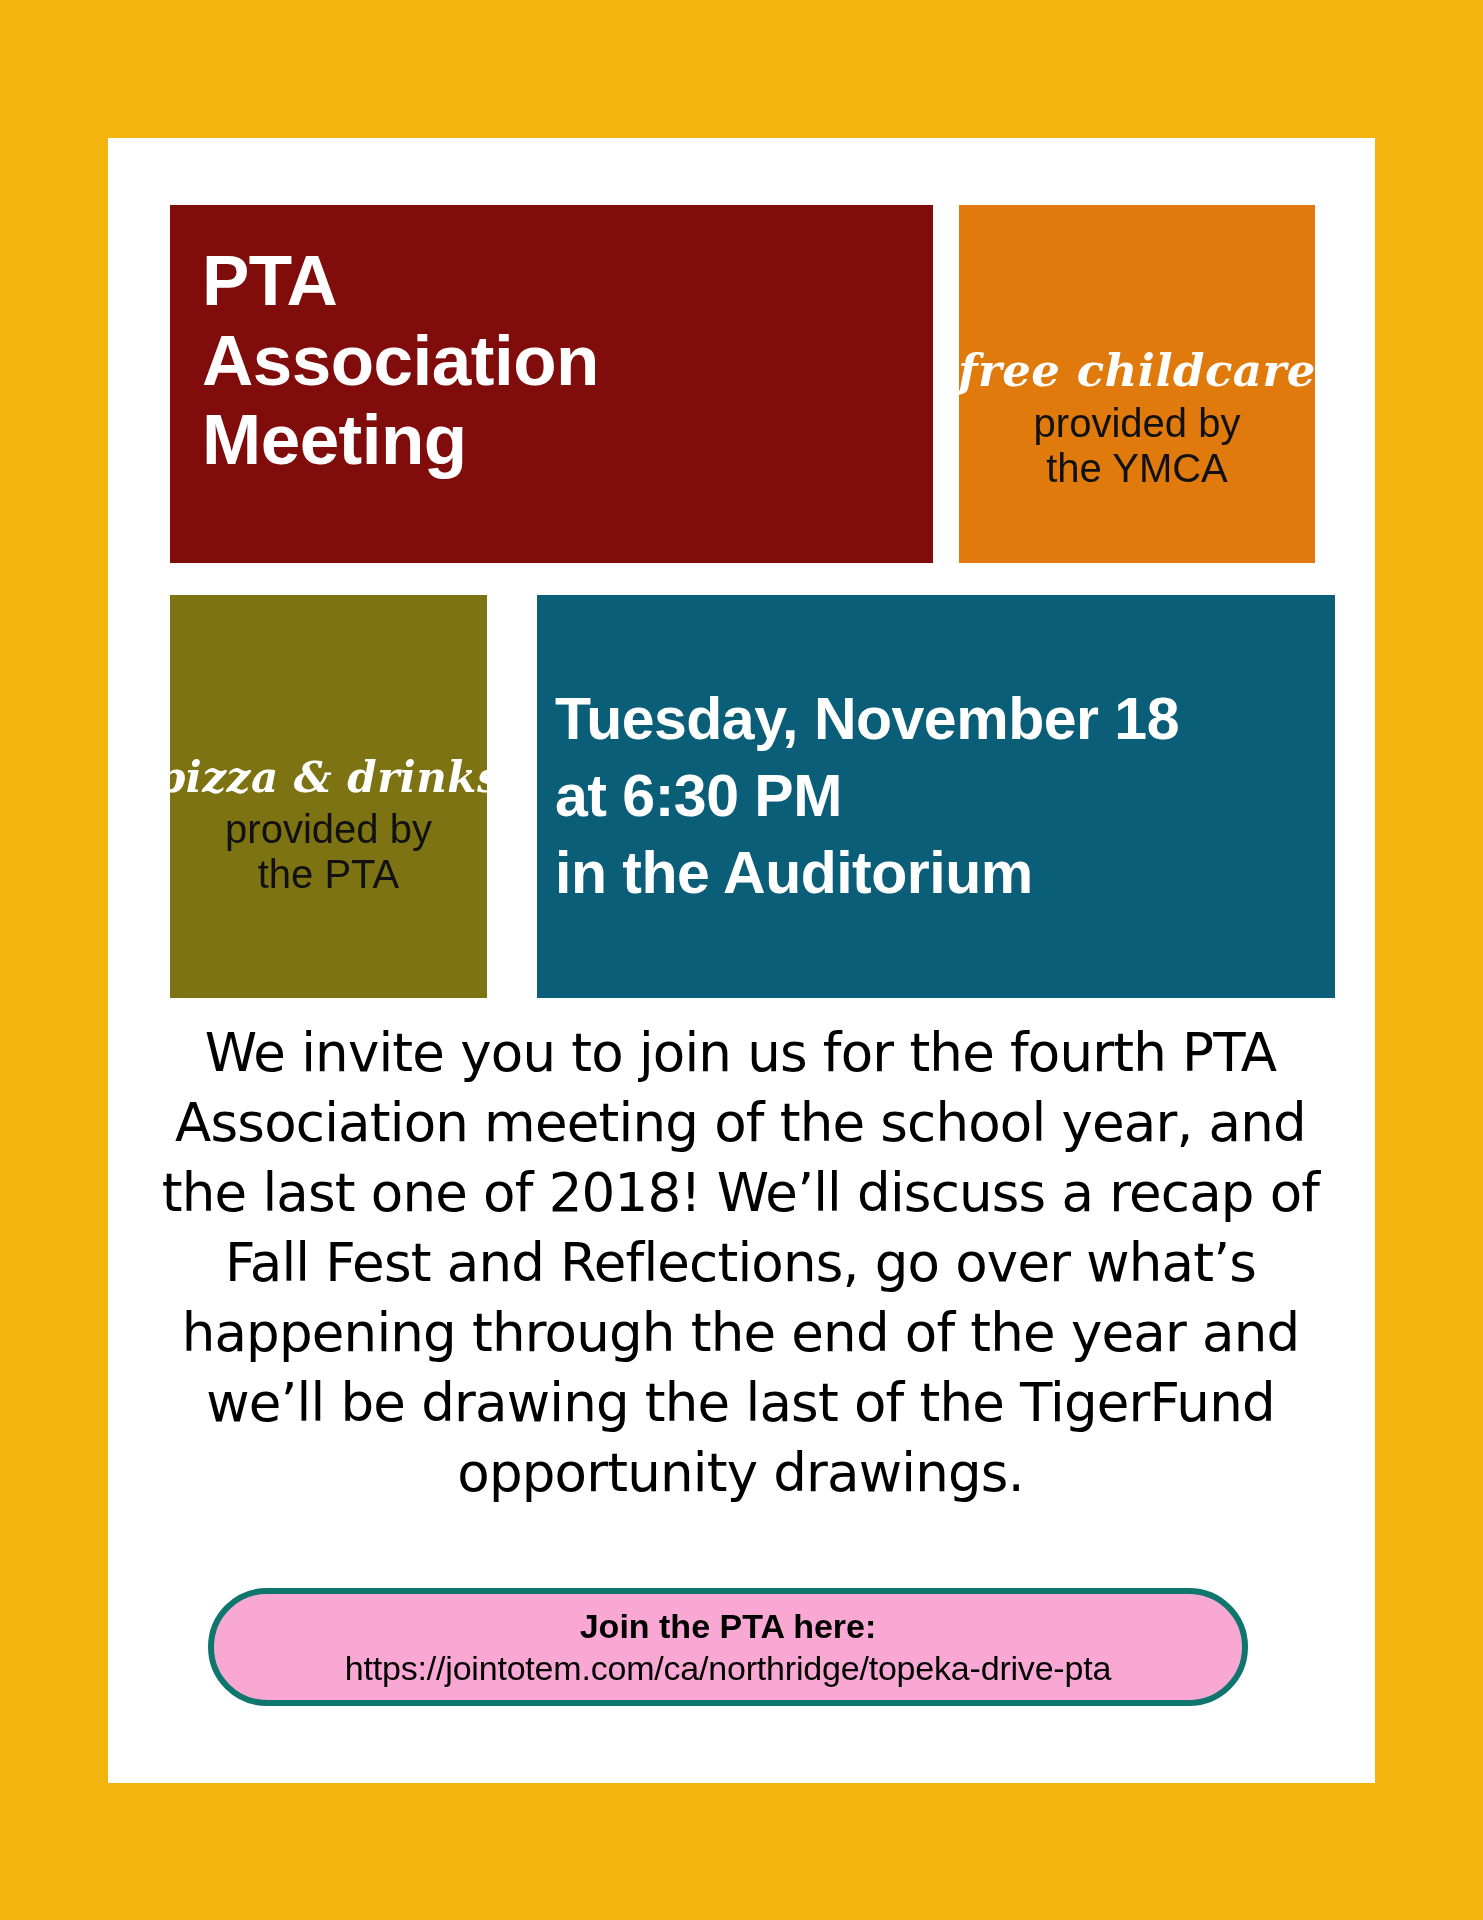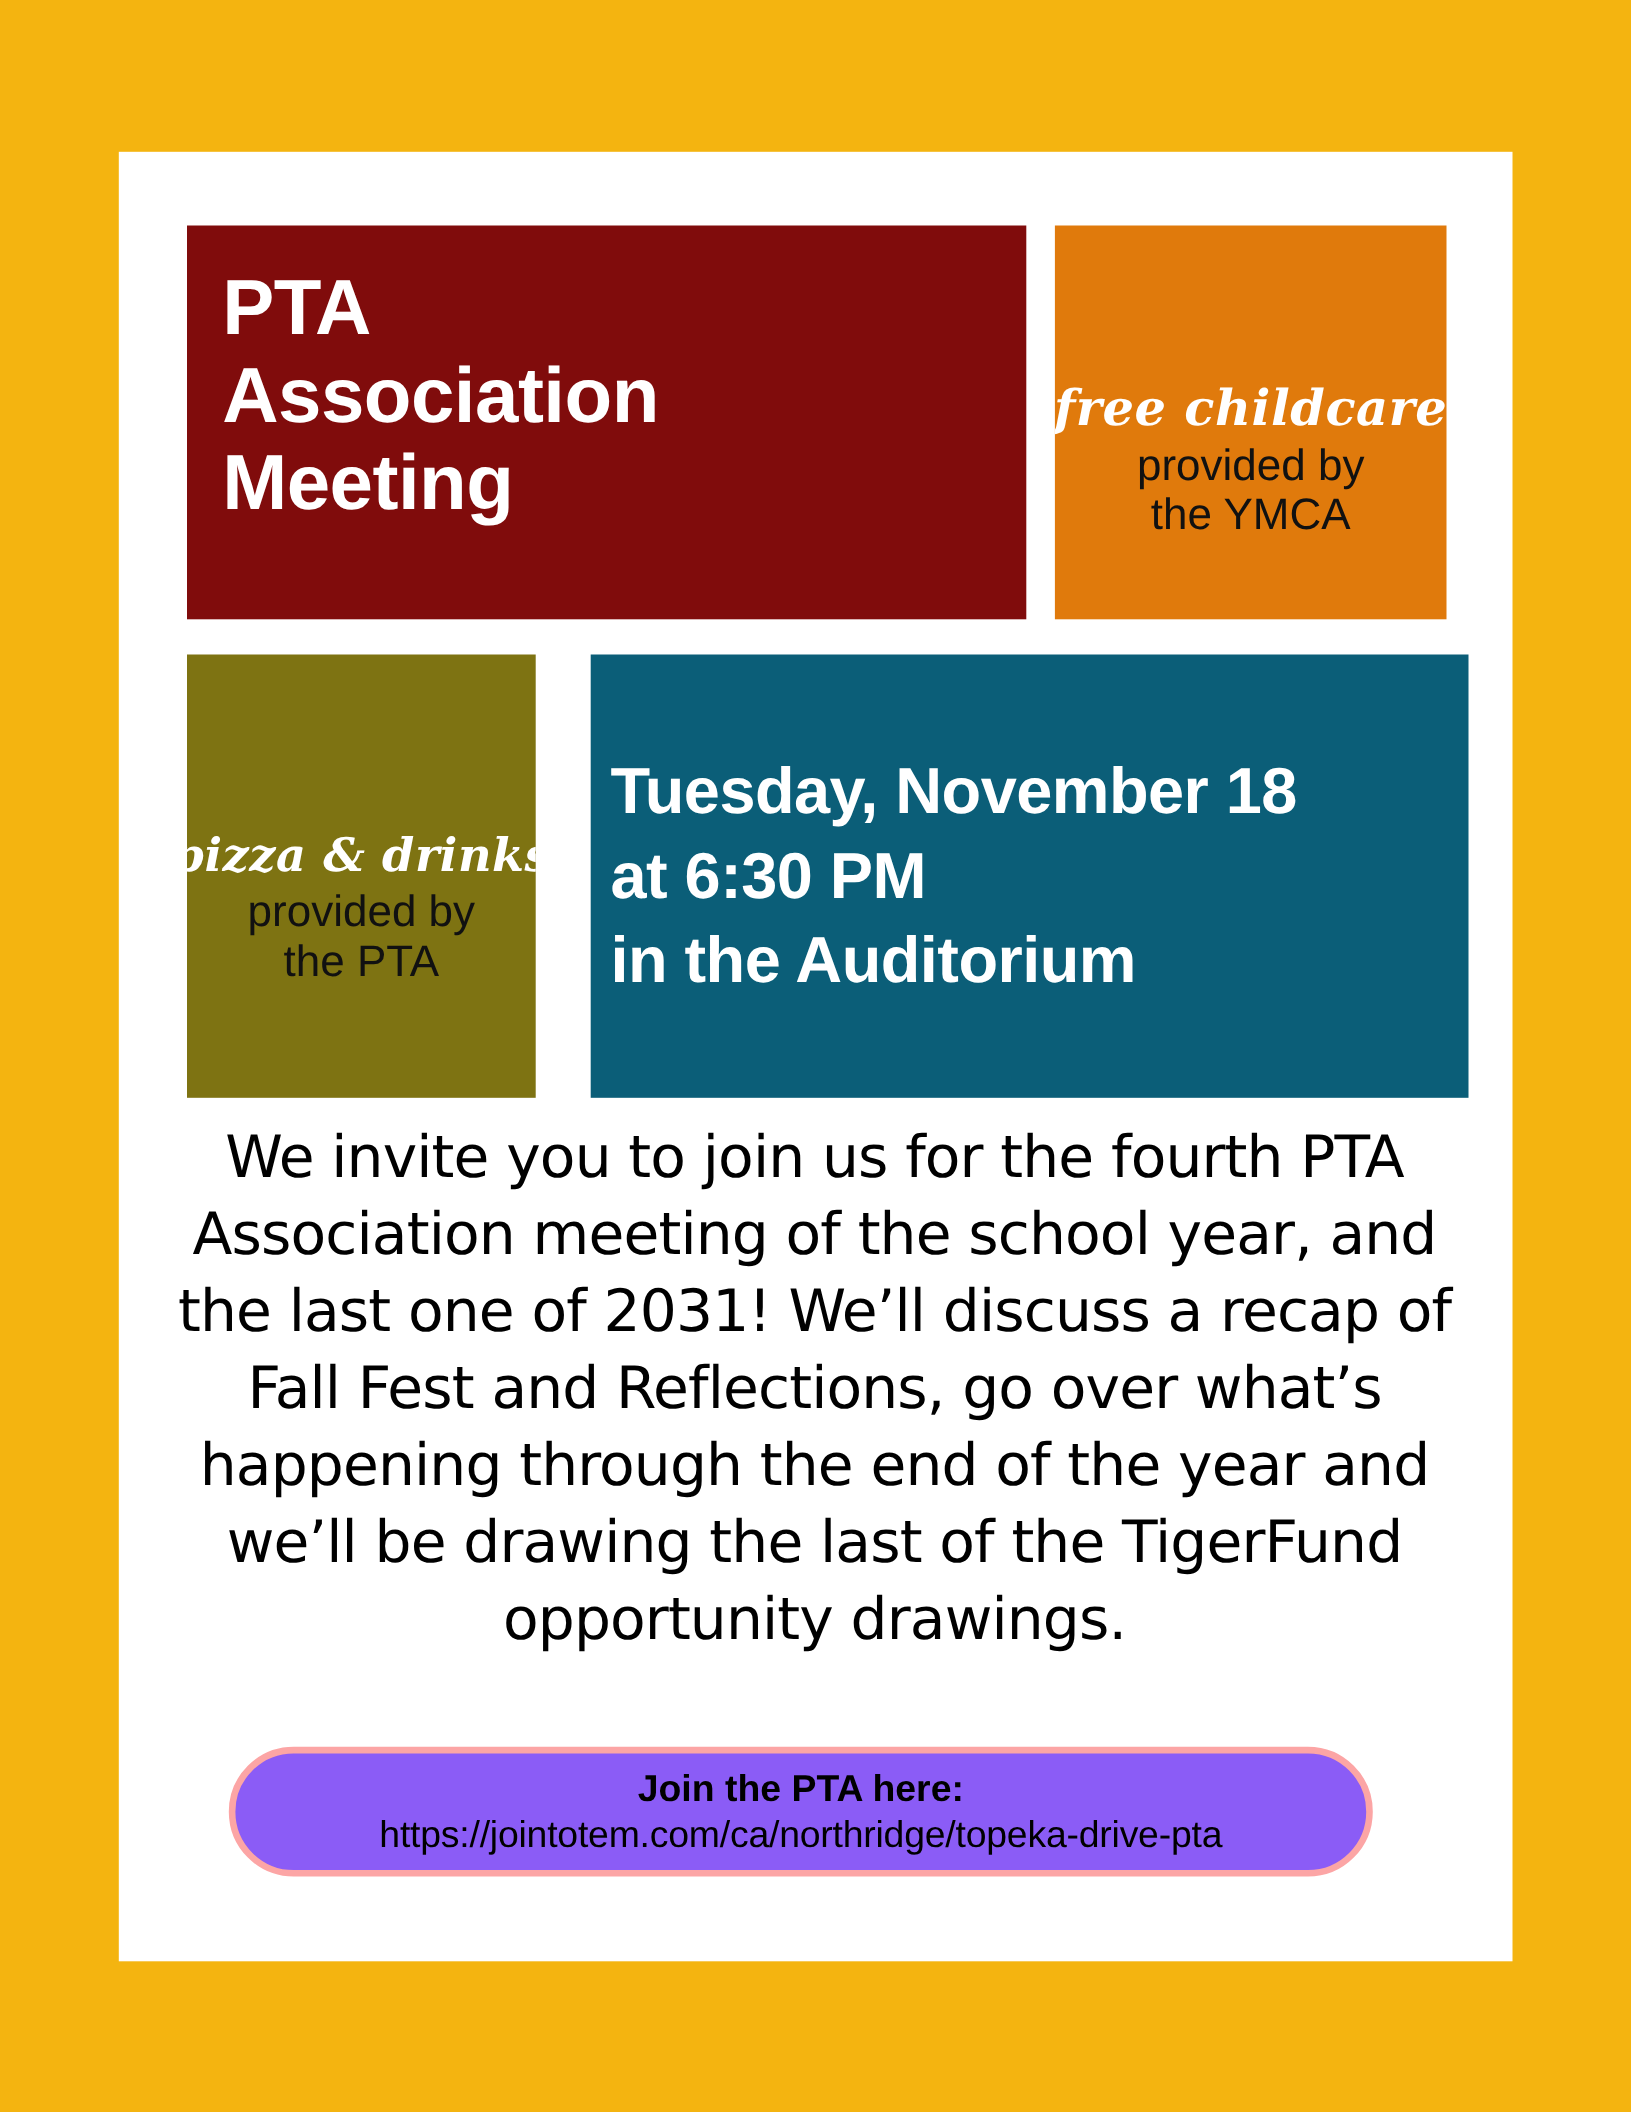--- a/index.html
+++ b/index.html
@@ -149,28 +149,28 @@
     letter-spacing: -0.8px;
   }
 
   
   .join-pill {
     position: absolute;
     left: 100px;
     top: 1450px;
     width: 1040px;
     height: 118px;
-    border: 6px solid #fca5a5;
+    border: 6px solid #0f766e;
     border-radius: 62px;
     box-sizing: border-box;
     display: flex;
     flex-direction: column;
     align-items: center;
     justify-content: center;
-    background: #8b5cf6;
+    background: #f9a8d4;
   }
   .join-pill .join-label {
     font-family: "Liberation Sans", sans-serif;
     font-weight: bold;
     font-size: 34px;
     color: #000000;
     line-height: 1.25;
   }
   .join-pill .join-url {
     font-family: "Liberation Sans", sans-serif;
@@ -214,21 +214,21 @@
       <div class="block block-date">
         <div>
           <div class="date-text">Tuesday, November 18</div>
           <div class="date-text">at 6:30 PM</div>
           <div class="date-text">in the Auditorium</div>
         </div>
       </div>
 
     </div>
 
-    <div class="body-copy">We invite you to join us for the fourth PTA Association meeting of the school year, and the last one of 2031!  We’ll discuss a recap of Fall Fest and Reflections, go over what’s happening through the end of the year and we’ll be drawing the last of the TigerFund opportunity drawings.</div>
+    <div class="body-copy">We invite you to join us for the fourth PTA Association meeting of the school year, and the last one of 2018!  We’ll discuss a recap of Fall Fest and Reflections, go over what’s happening through the end of the year and we’ll be drawing the last of the TigerFund opportunity drawings.</div>
 
     <div class="join-pill">
       <div class="join-label">Join the PTA here:</div>
       <div class="join-url">https://jointotem.com/ca/northridge/topeka-drive-pta</div>
     </div>
 
   </div>
 </div>
 
 </body></html>

